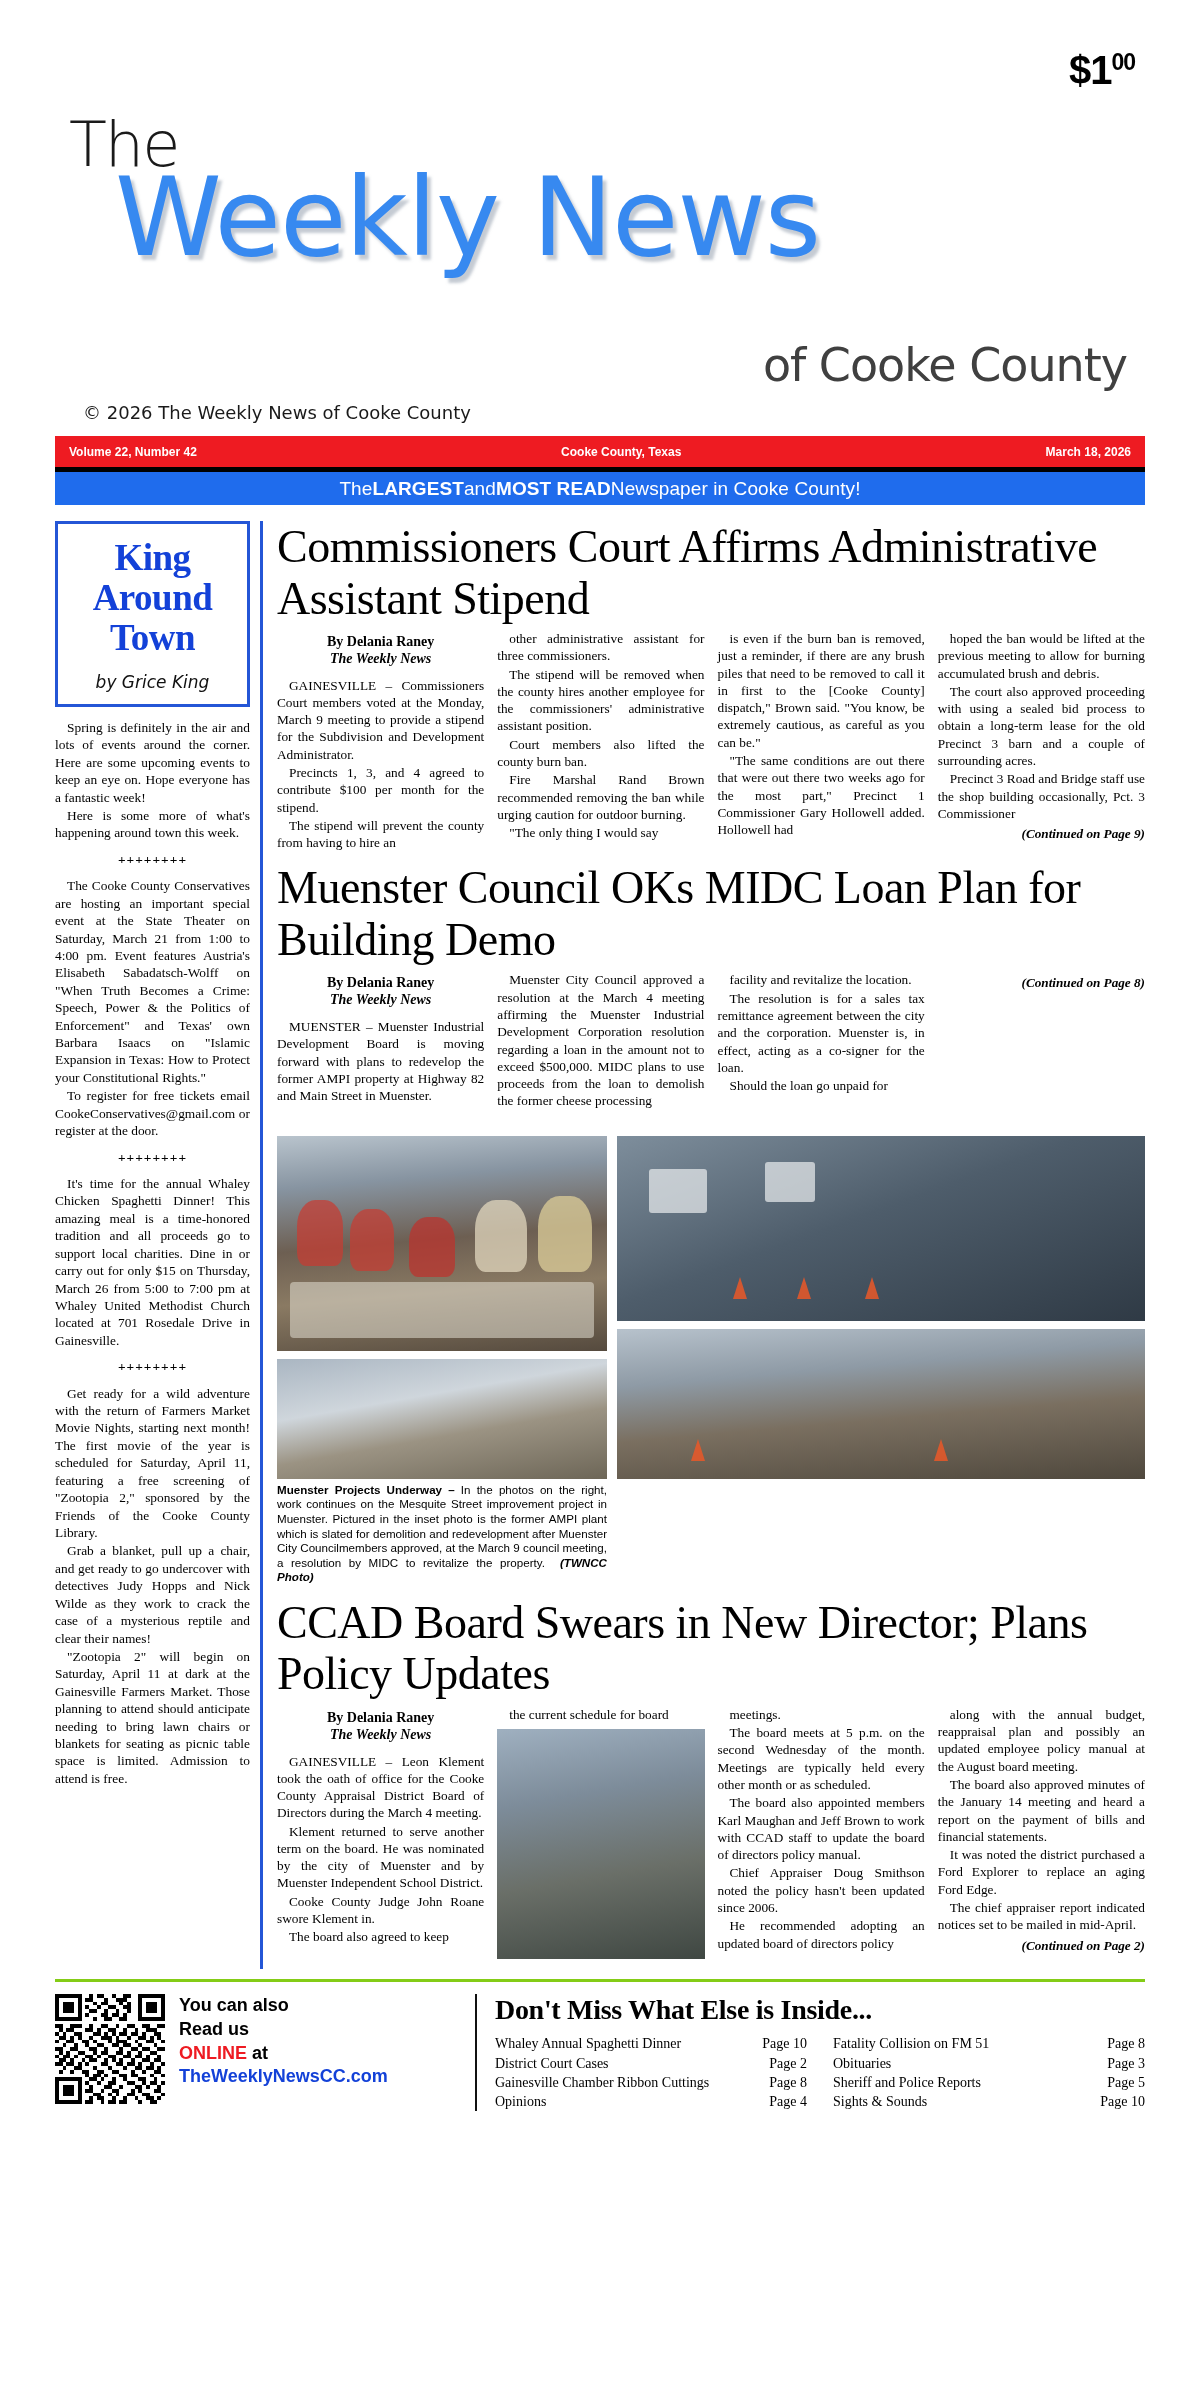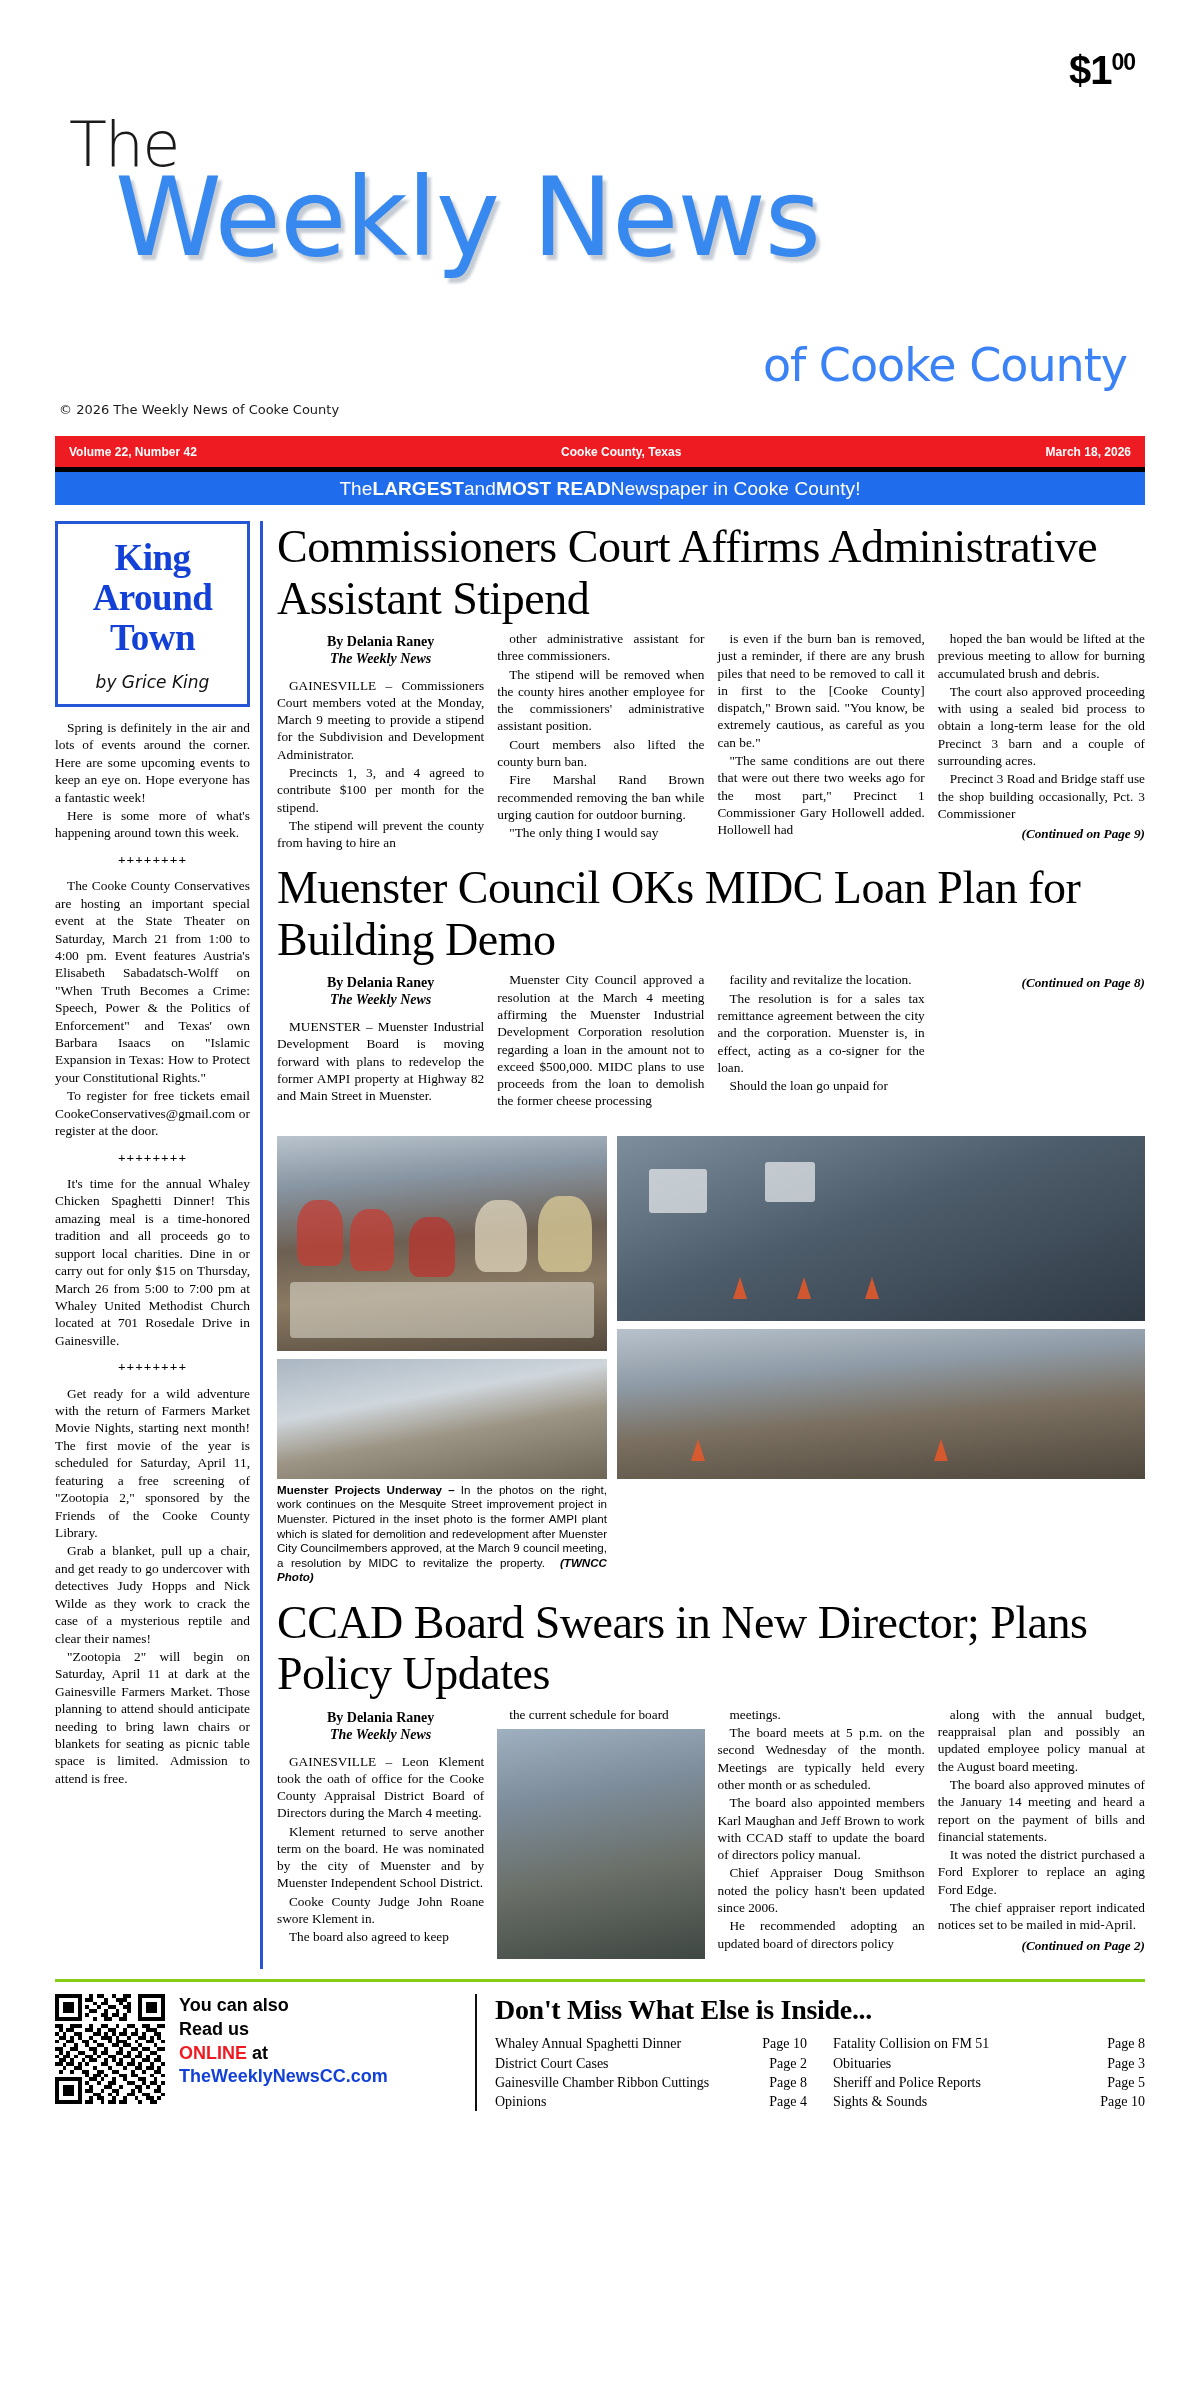--- a/index.html
+++ b/index.html
@@ -30,28 +30,28 @@
     position: absolute; left: 60px; top: 155px;
     font-family: "DejaVu Sans", sans-serif;
     font-size: 108px; font-weight: 400; color: #3789f0;
     letter-spacing: -1px;
     text-shadow: 4px 5px 3px rgba(150,160,175,.55);
     white-space: nowrap;
   }
   .mast-sub {
     position: absolute; right: 18px; top: 338px;
     font-family: "DejaVu Sans", sans-serif;
-    font-size: 46px; color: #3b82f6; letter-spacing: -1px;
+    font-size: 46px; color: #404040; letter-spacing: -1px;
     white-space: nowrap;
     margin-left: 47px;
   }
   .copyright {
-    position: absolute; left: 4px; top: 402px;
+    position: absolute; left: 28px; top: 402px;
     font-family: "DejaVu Sans", sans-serif;
-    font-size: 13px; color: #1a1a1a;
+    font-size: 18px; color: #1a1a1a;
   }
 
   
   .bar-red {
     margin-top: 36px;
     background: #ee1b22; color: #fff;
     height: 31px; display: flex; align-items: center;
     font-family: "Liberation Sans", sans-serif;
     font-weight: bold; font-size: 12px;
     padding: 0 14px;

